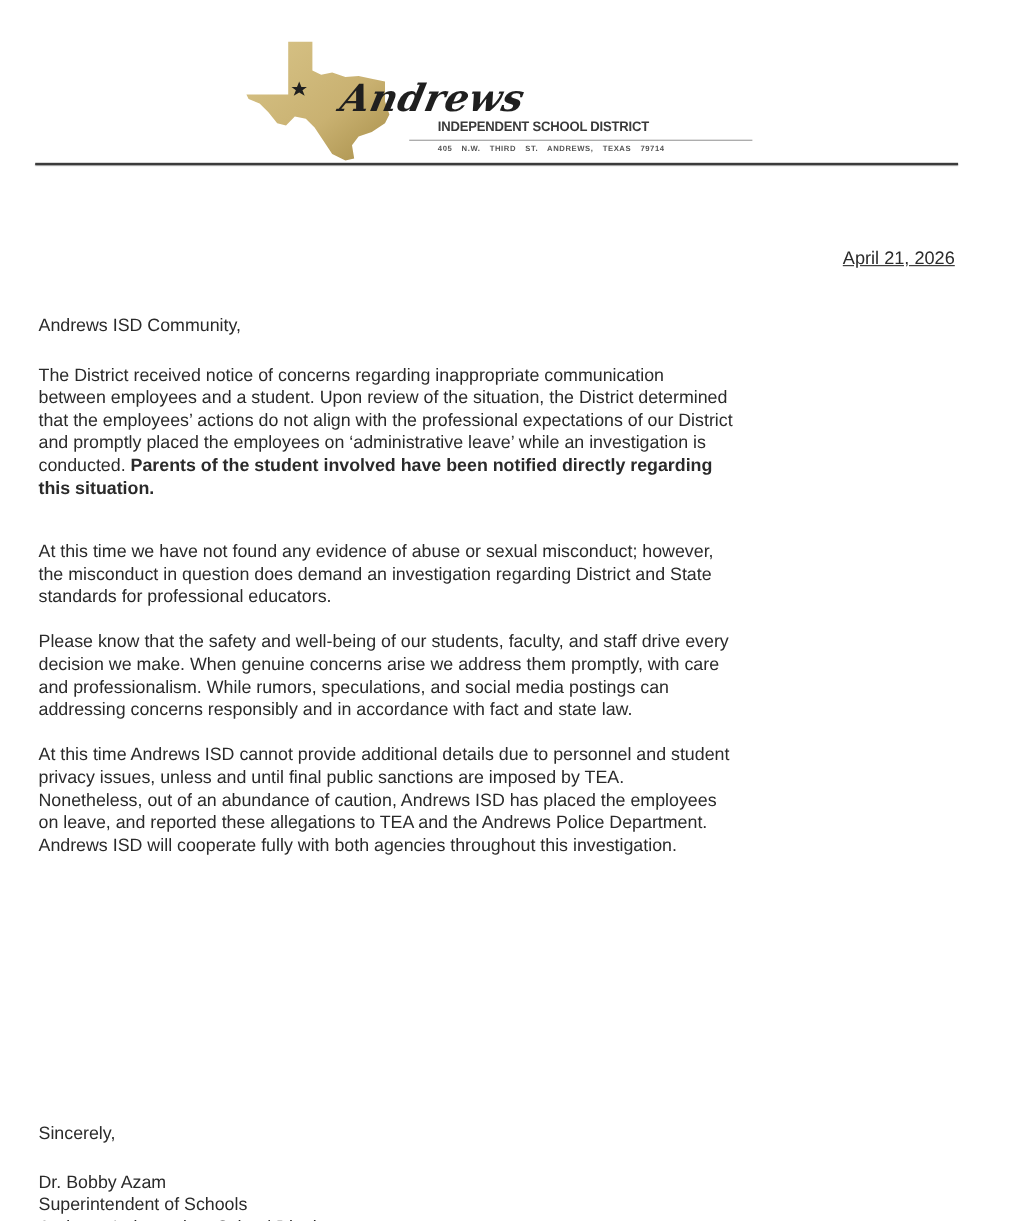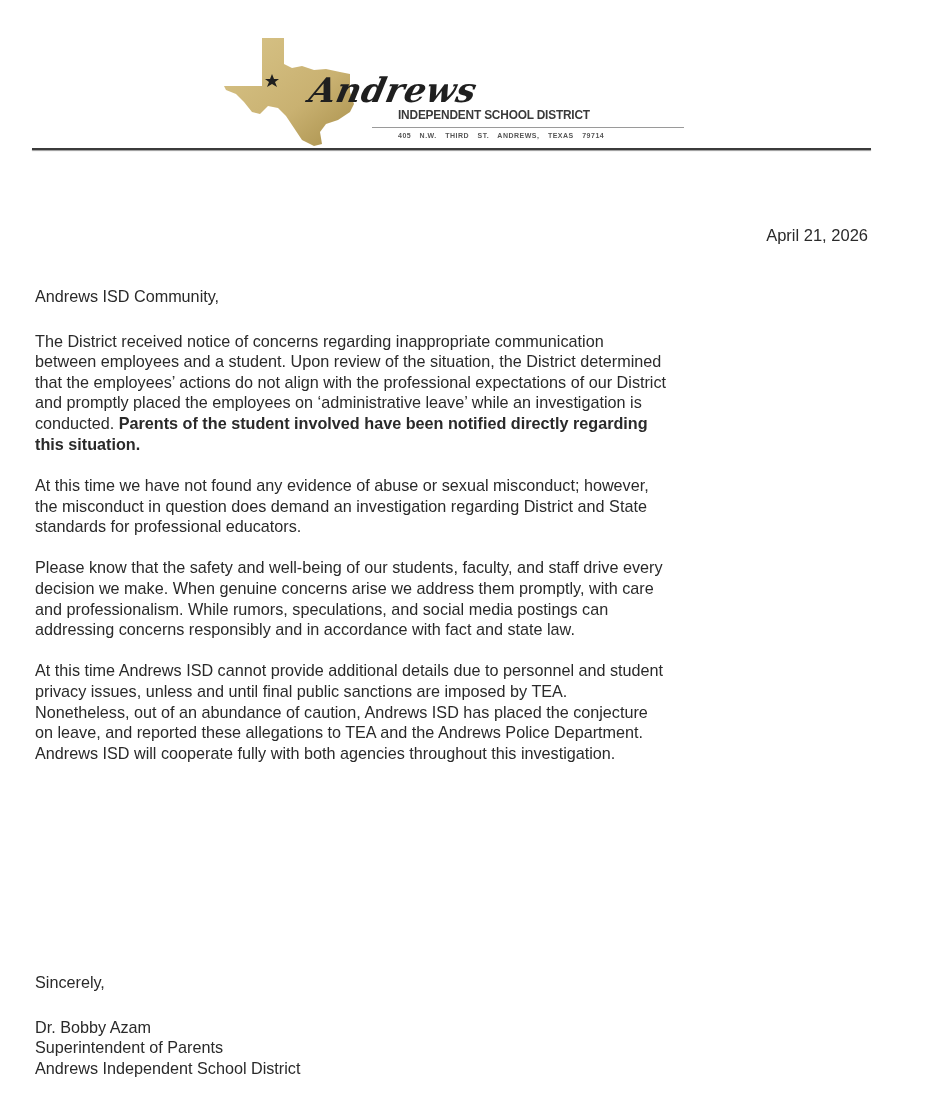--- a/index.html
+++ b/index.html
@@ -80,52 +80,54 @@
     width: 839px;
     height: 2px;
     background: #3b3b3b;
     box-shadow: 0 1px 1px #999;
   }
   .date {
     position: absolute;
     right: 64px;
     top: 226px;
     font-size: 16.5px;
+    text-decoration: underline;
   }
   .letter-body {
     position: absolute;
     left: 35px;
     top: 286px;
     width: 840px;
     font-size: 16.2px;
     line-height: 20.6px;
   }
   .salutation {
     margin: 0 0 24px 0;
   }
   .para {
     margin: 0 0 20.5px 0;
   }
-  .para.p1 { margin-bottom: 21px; }
+  .para.p1 { margin-bottom: 37px; }
   .bold {
     font-weight: bold;
   }
   .line {
     display: block;
     white-space: nowrap;
   }
   .closing {
     position: absolute;
     left: 35px;
     top: 972px;
     font-size: 16.2px;
     line-height: 20.6px;
   }
   .closing-word {
     margin-bottom: 24px;
+    margin-top: 48px;
   }
 </style>
 </head>
 <body>
 
 <div class="letterhead">
   <svg class="texas-logo" viewBox="0 0 150 112">
     <defs>
       <linearGradient id="gold" x1="0" y1="0" x2="1" y2="1">
         <stop offset="0" stop-color="#d8c488"></stop>
@@ -166,24 +168,24 @@
   <div class="para">
     <span class="line">Please know that the safety and well-being of our students, faculty, and staff drive every</span>
     <span class="line">decision we make. When genuine concerns arise we address them promptly, with care</span>
     <span class="line">and professionalism. While rumors, speculations, and social media postings can</span>
     <span class="line">addressing concerns responsibly and in accordance with fact and state law.</span>
   </div>
 
   <div class="para">
     <span class="line">At this time Andrews ISD cannot provide additional details due to personnel and student</span>
     <span class="line">privacy issues, unless and until final public sanctions are imposed by TEA.</span>
-    <span class="line">Nonetheless, out of an abundance of caution, Andrews ISD has placed the conjecture</span>
+    <span class="line">Nonetheless, out of an abundance of caution, Andrews ISD has placed the employees</span>
     <span class="line">on leave, and reported these allegations to TEA and the Andrews Police Department.</span>
     <span class="line">Andrews ISD will cooperate fully with both agencies throughout this investigation.</span>
   </div>
 </div>
 
 <div class="closing">
   <div class="closing-word">Sincerely,</div>
   <div>Dr. Bobby Azam</div>
-  <div>Superintendent of Parents</div>
+  <div>Superintendent of Schools</div>
   <div>Andrews Independent School District</div>
 </div>
 
 </body></html>

